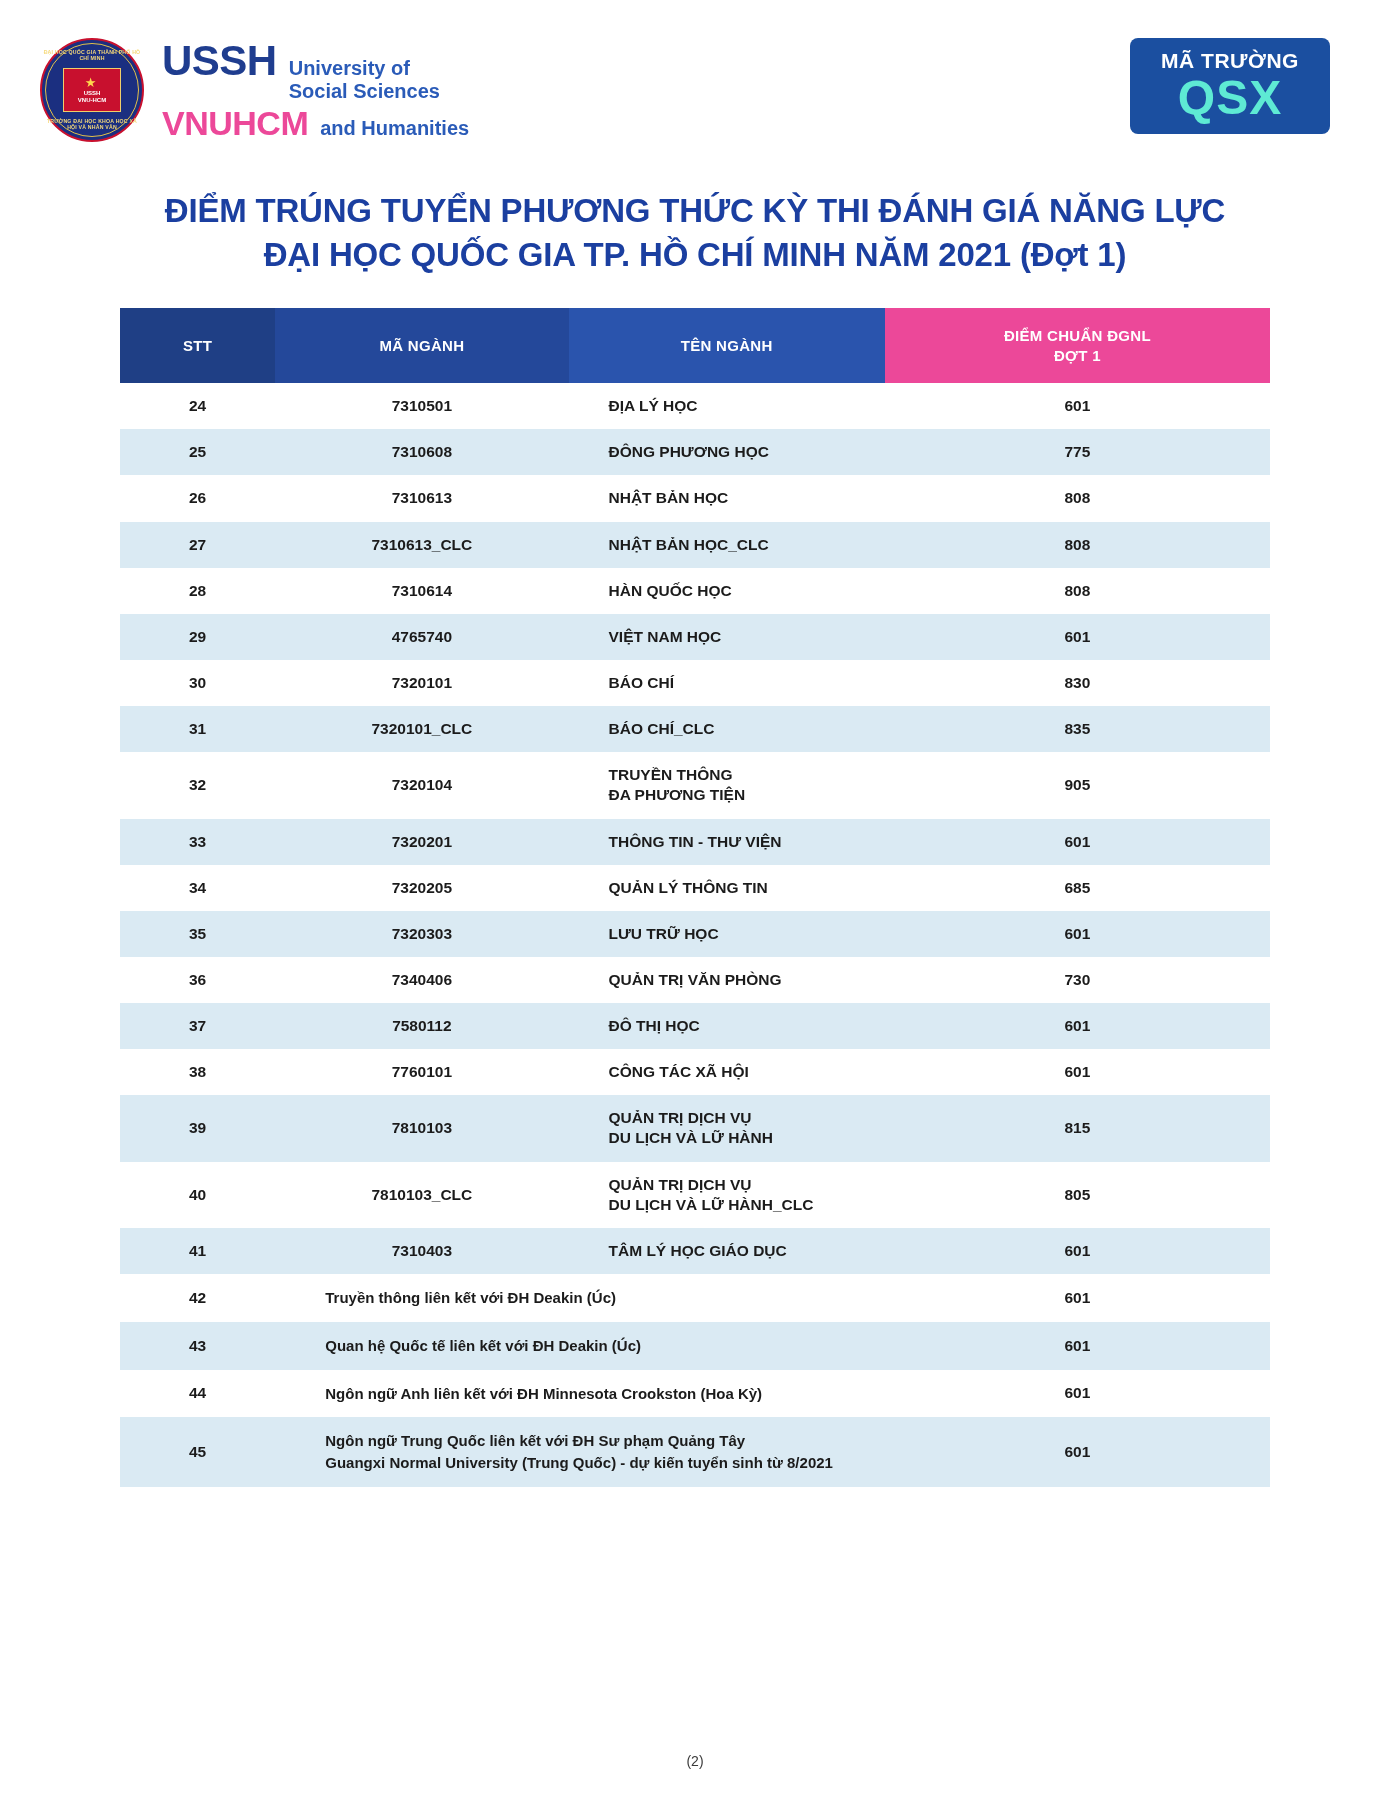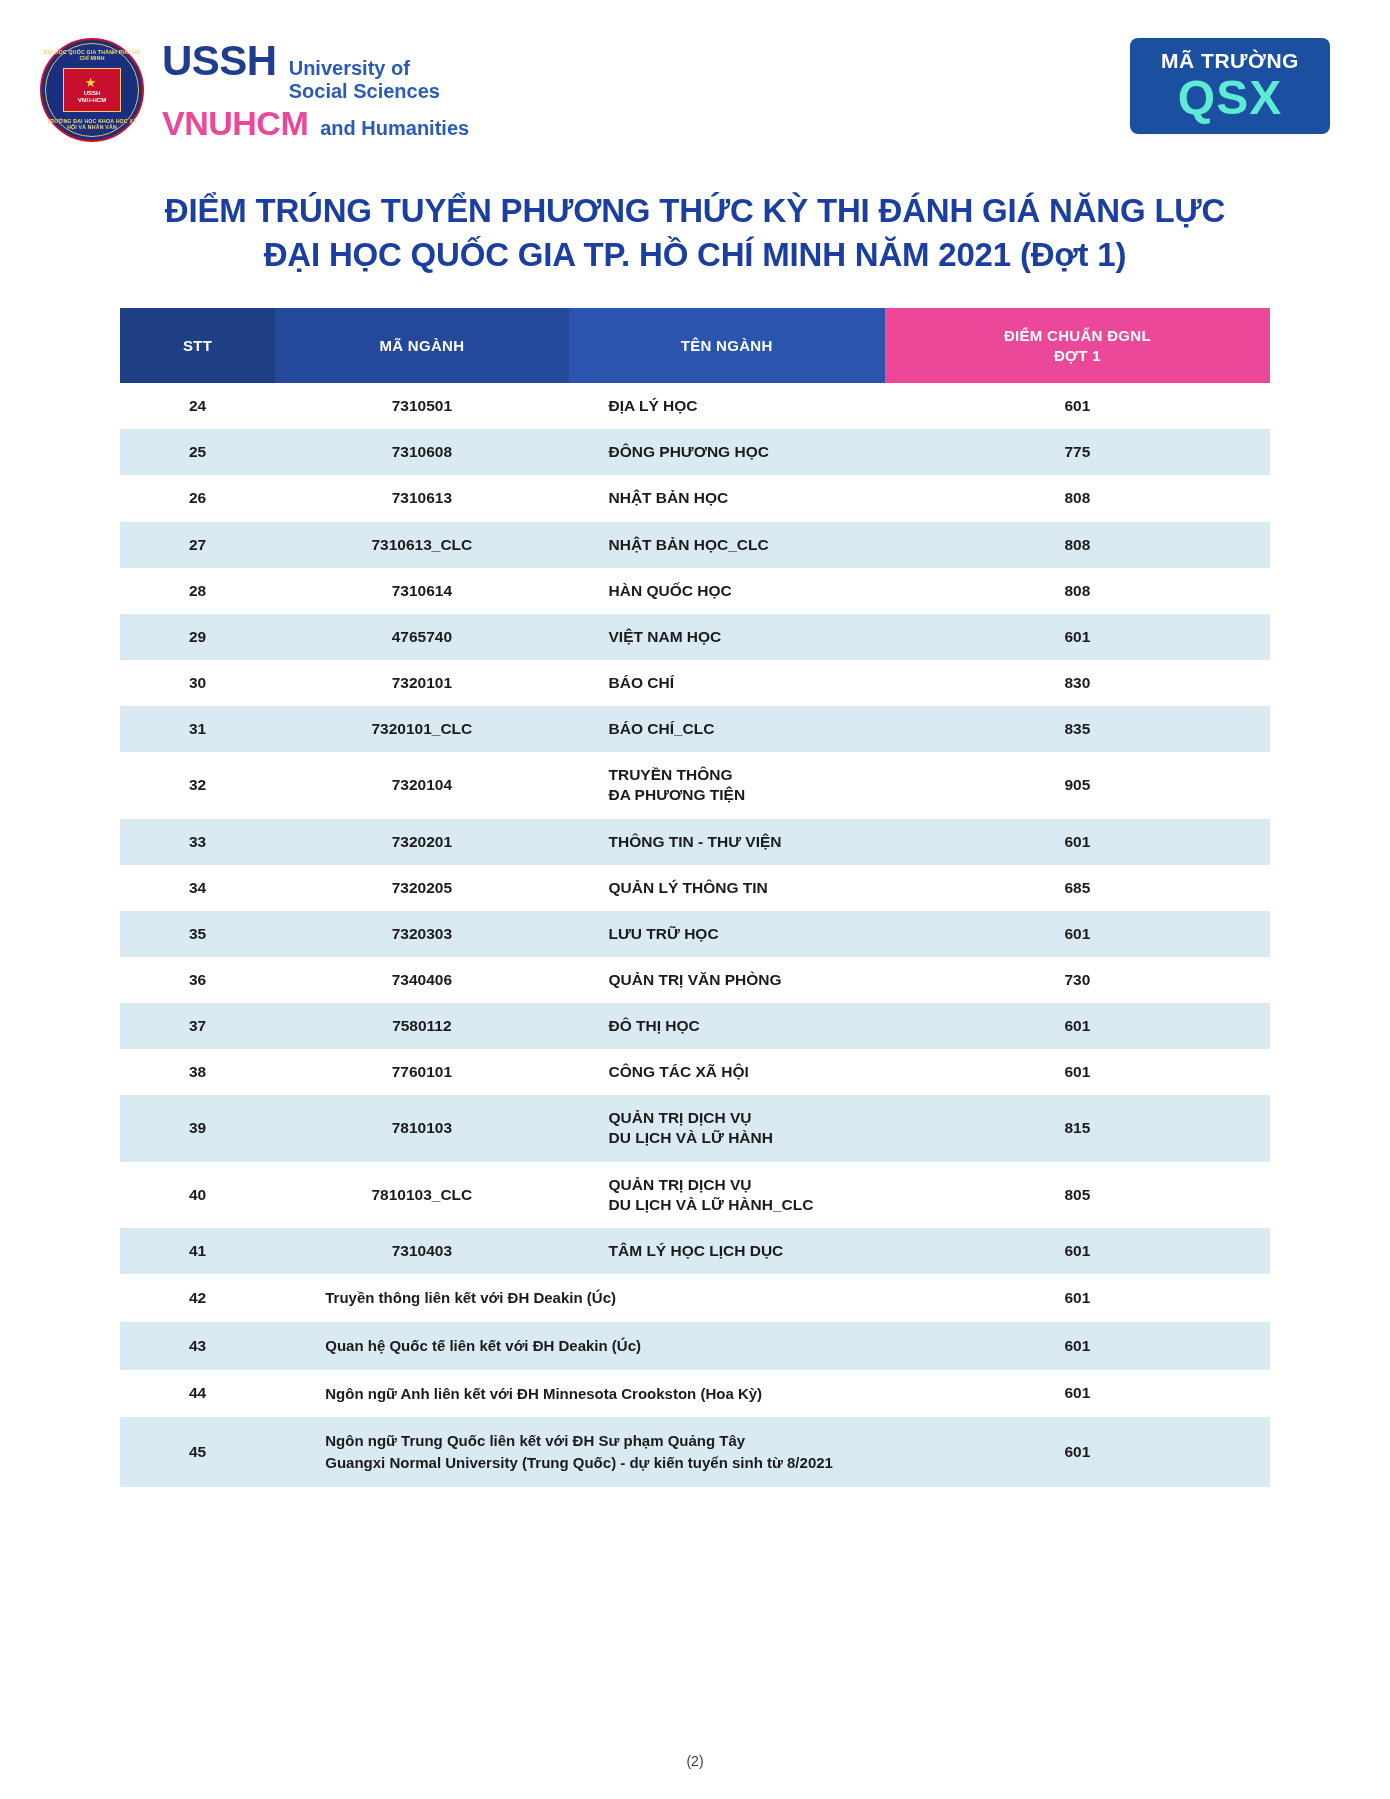--- a/index.html
+++ b/index.html
@@ -441,21 +441,21 @@
             <span class="nm-l">QUẢN TRỊ DỊCH VỤ</span>
             <span class="nm-l">DU LỊCH VÀ LỮ HÀNH_CLC</span>
           </td>
           <td class="score">805</td>
         </tr>
 
         <tr class="even">
           <td class="stt">41</td>
           <td class="code">7310403</td>
           <td class="name">
-            <span class="nm-l">TÂM LÝ HỌC LỊCH DỤC</span>
+            <span class="nm-l">TÂM LÝ HỌC GIÁO DỤC</span>
           </td>
           <td class="score">601</td>
         </tr>
 
         <tr class="odd">
           <td class="stt">42</td>
           <td class="joint" colspan="2">
             <span class="nm-l">Truyền thông liên kết với ĐH Deakin (Úc)</span>
           </td>
           <td class="score">601</td>

